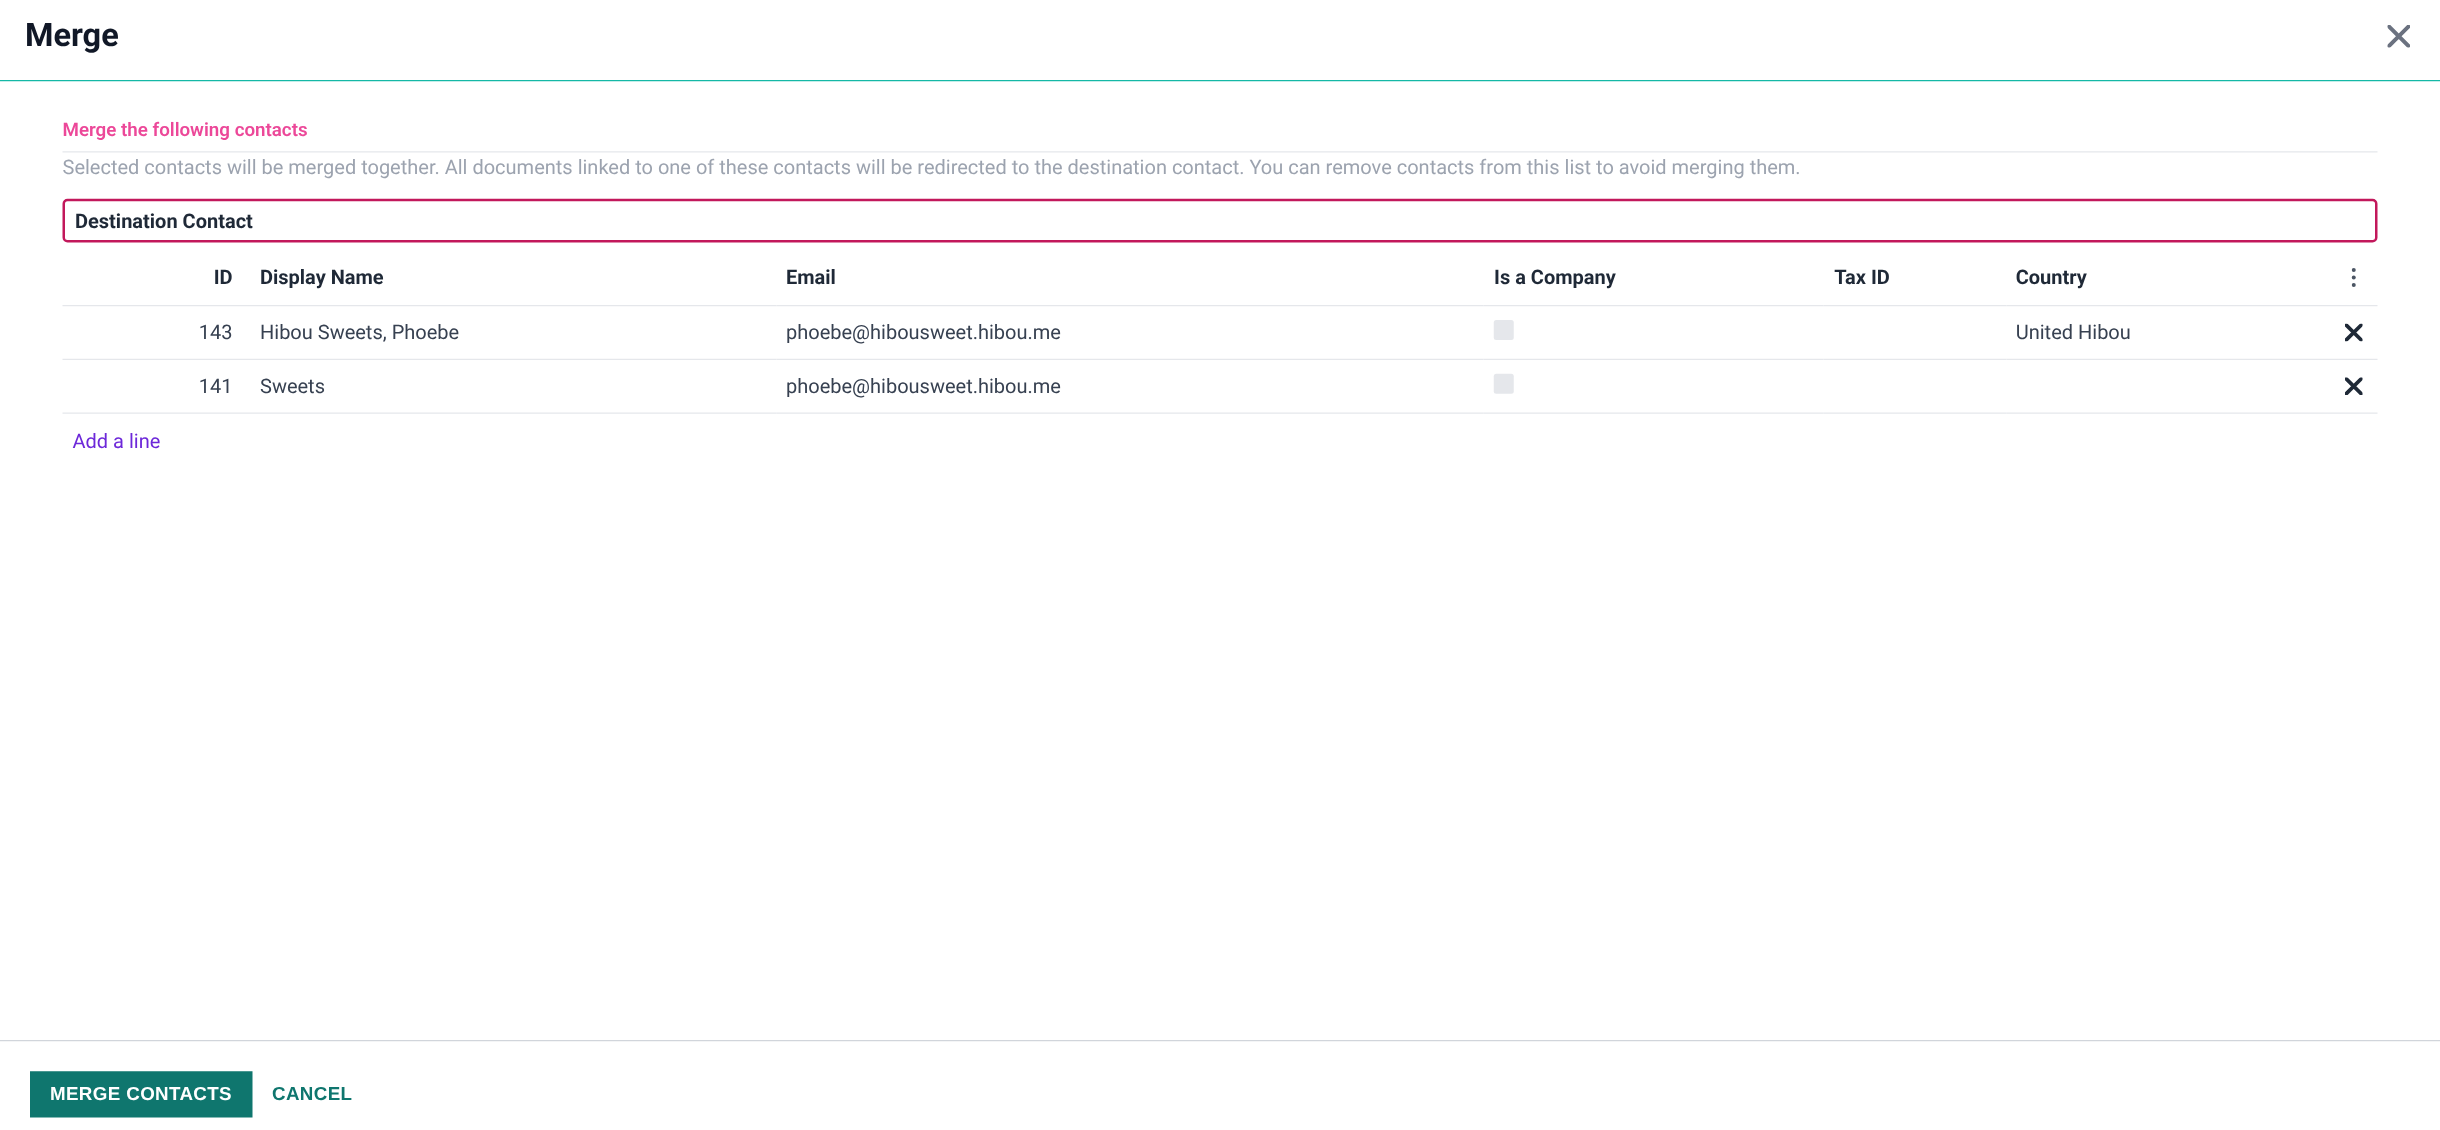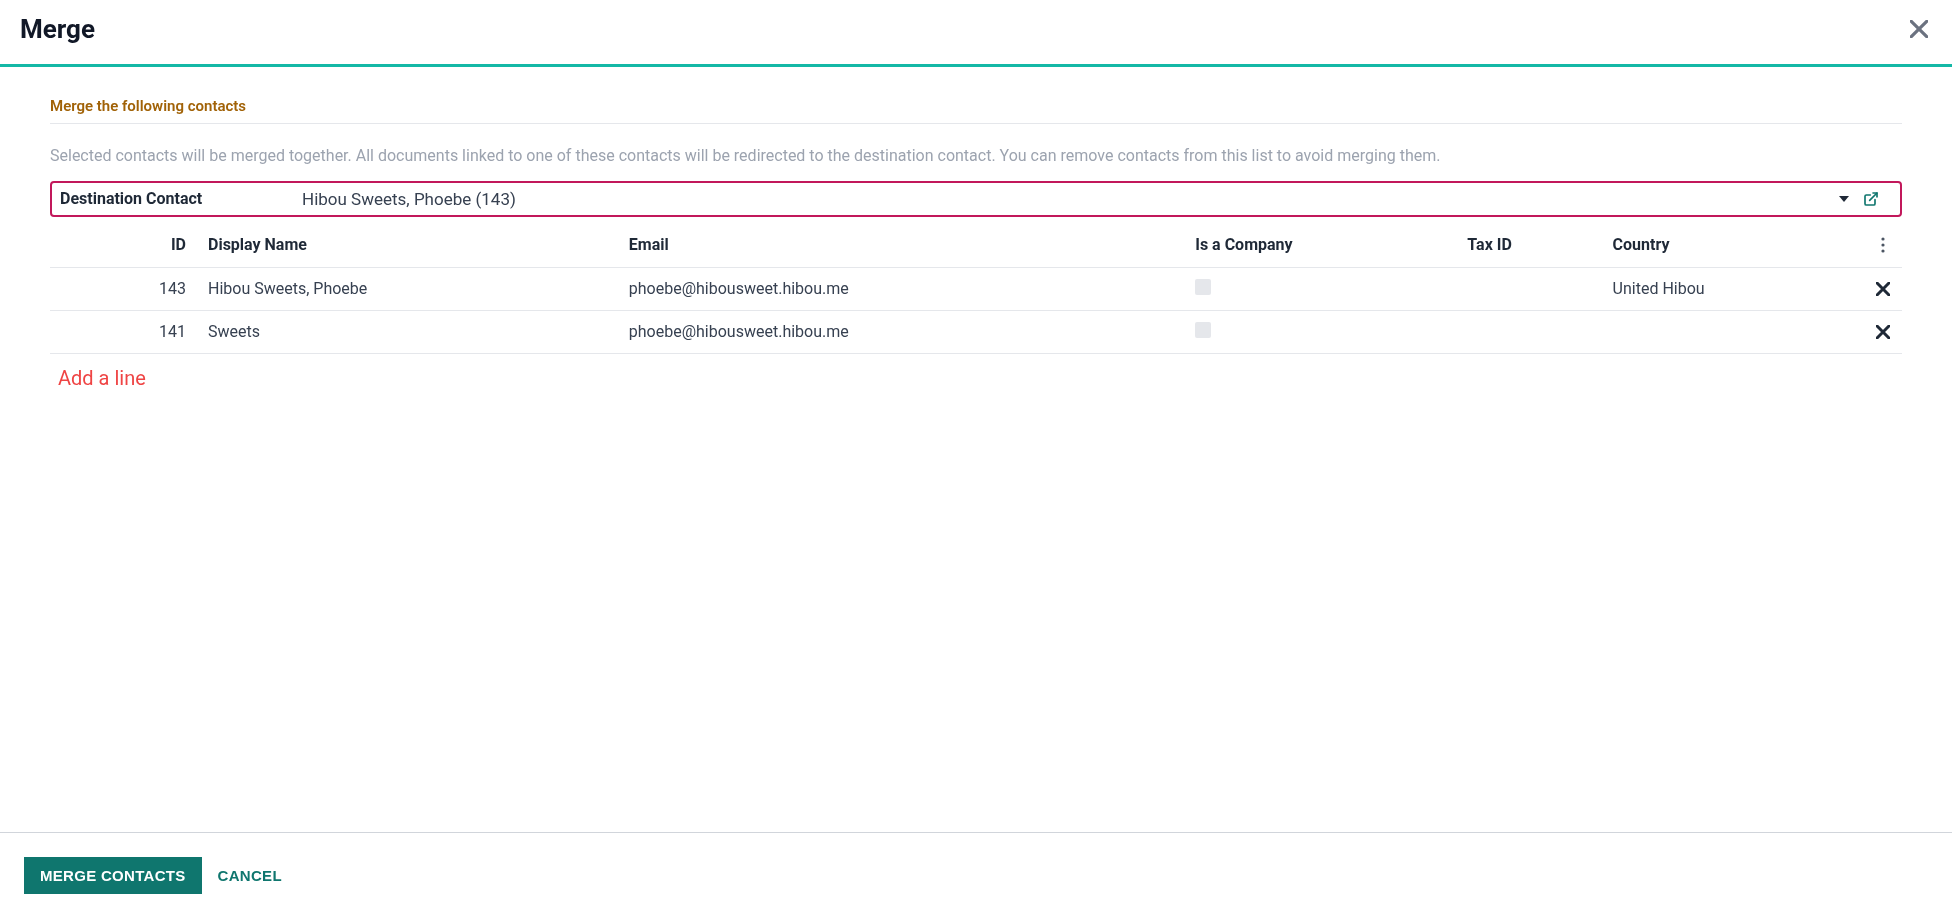--- a/index.html
+++ b/index.html
@@ -16,21 +16,21 @@
     min-height: 100%;
     display: flex;
     flex-direction: column;
   }
 
   .modal-header {
     display: flex;
     align-items: center;
     justify-content: space-between;
     padding: 14px 20px 20px 20px;
-    border-bottom: 3px solid #14b8a6;
+    border-bottom: 1px solid #14b8a6;
   }
   .modal-header h1 {
     font-size: 26px;
     font-weight: 700;
     color: #111827;
   }
   .close-btn {
     background: none;
     border: none;
     cursor: pointer;
@@ -40,24 +40,23 @@
   .close-btn svg { width: 18px; height: 18px; display:block; }
 
   .modal-body {
     flex: 1;
     padding: 30px 50px 10px 50px;
   }
 
   .section-title {
     font-size: 15px;
     font-weight: 600;
-    color: #a16207;
+    color: #ec4899;
     padding-bottom: 8px;
     border-bottom: 1px solid #e5e7eb;
-    margin-bottom: 20px;
   }
 
   .description {
     color: #9ca3af;
     font-size: 16px;
     line-height: 1.55;
     margin-bottom: 12px;
   }
 
   .dest-row {
@@ -140,23 +139,23 @@
   }
   .row-delete {
     background:none; border:none; cursor:pointer; color:#1f2937; padding:4px;
   }
   .row-delete svg{ width:14px; height:14px; display:block;}
   .kebab-btn {
     background:none; border:none; cursor:pointer; color:#4b5563; padding:4px;
   }
   .kebab-btn svg{ width:4px; height:16px; display:block;}
   .add-line-link {
-    color:#ef4444;
-    cursor:pointer;
-    font-size:20px;
+    color:#6d28d9;
+    cursor:pointer;
+    font-size:16px;
   }
 
   .modal-footer {
     border-top:1px solid #d1d5db;
     padding: 24px 24px 10px 24px;
     display:flex;
     align-items:center;
   }
   .btn {
     border:none;
@@ -193,33 +192,20 @@
   </div>
 
   <div class="modal-body">
 
     <div class="section-title">Merge the following contacts</div>
 
     <p class="description">Selected contacts will be merged together. All documents linked to one of these contacts will be redirected to the destination contact. You can remove contacts from this list to avoid merging them.</p>
 
     <div class="dest-row">
       <div class="dest-label">Destination Contact</div>
-      <div class="dest-value-wrap">
-        <span class="dest-value">Hibou Sweets, Phoebe (143)</span>
-        <span class="dest-icons">
-          <span class="caret-down"></span>
-          <span class="ext-link">
-            <svg viewBox="0 0 24 24" fill="none" stroke="currentColor" stroke-width="2.5" stroke-linecap="round" stroke-linejoin="round">
-                <path d="M18 13v6a2 2 0 0 1-2 2H5a2 2 0 0 1-2-2V8a2 2 0 0 1 2-2h6"></path>
-                <polyline points="15 3 21 3 21 9"></polyline>
-                <line x1="10" y1="14" x2="21" y2="3"></line>
-              </svg>
-          </span>
-        </span>
-      </div>
     </div>
 
     <table class="contacts">
       <thead>
         <tr>
           <th class="col-id">ID</th>
           <th>Display Name</th>
           <th>Email</th>
           <th>Is a Company</th>
           <th>Tax ID</th>

